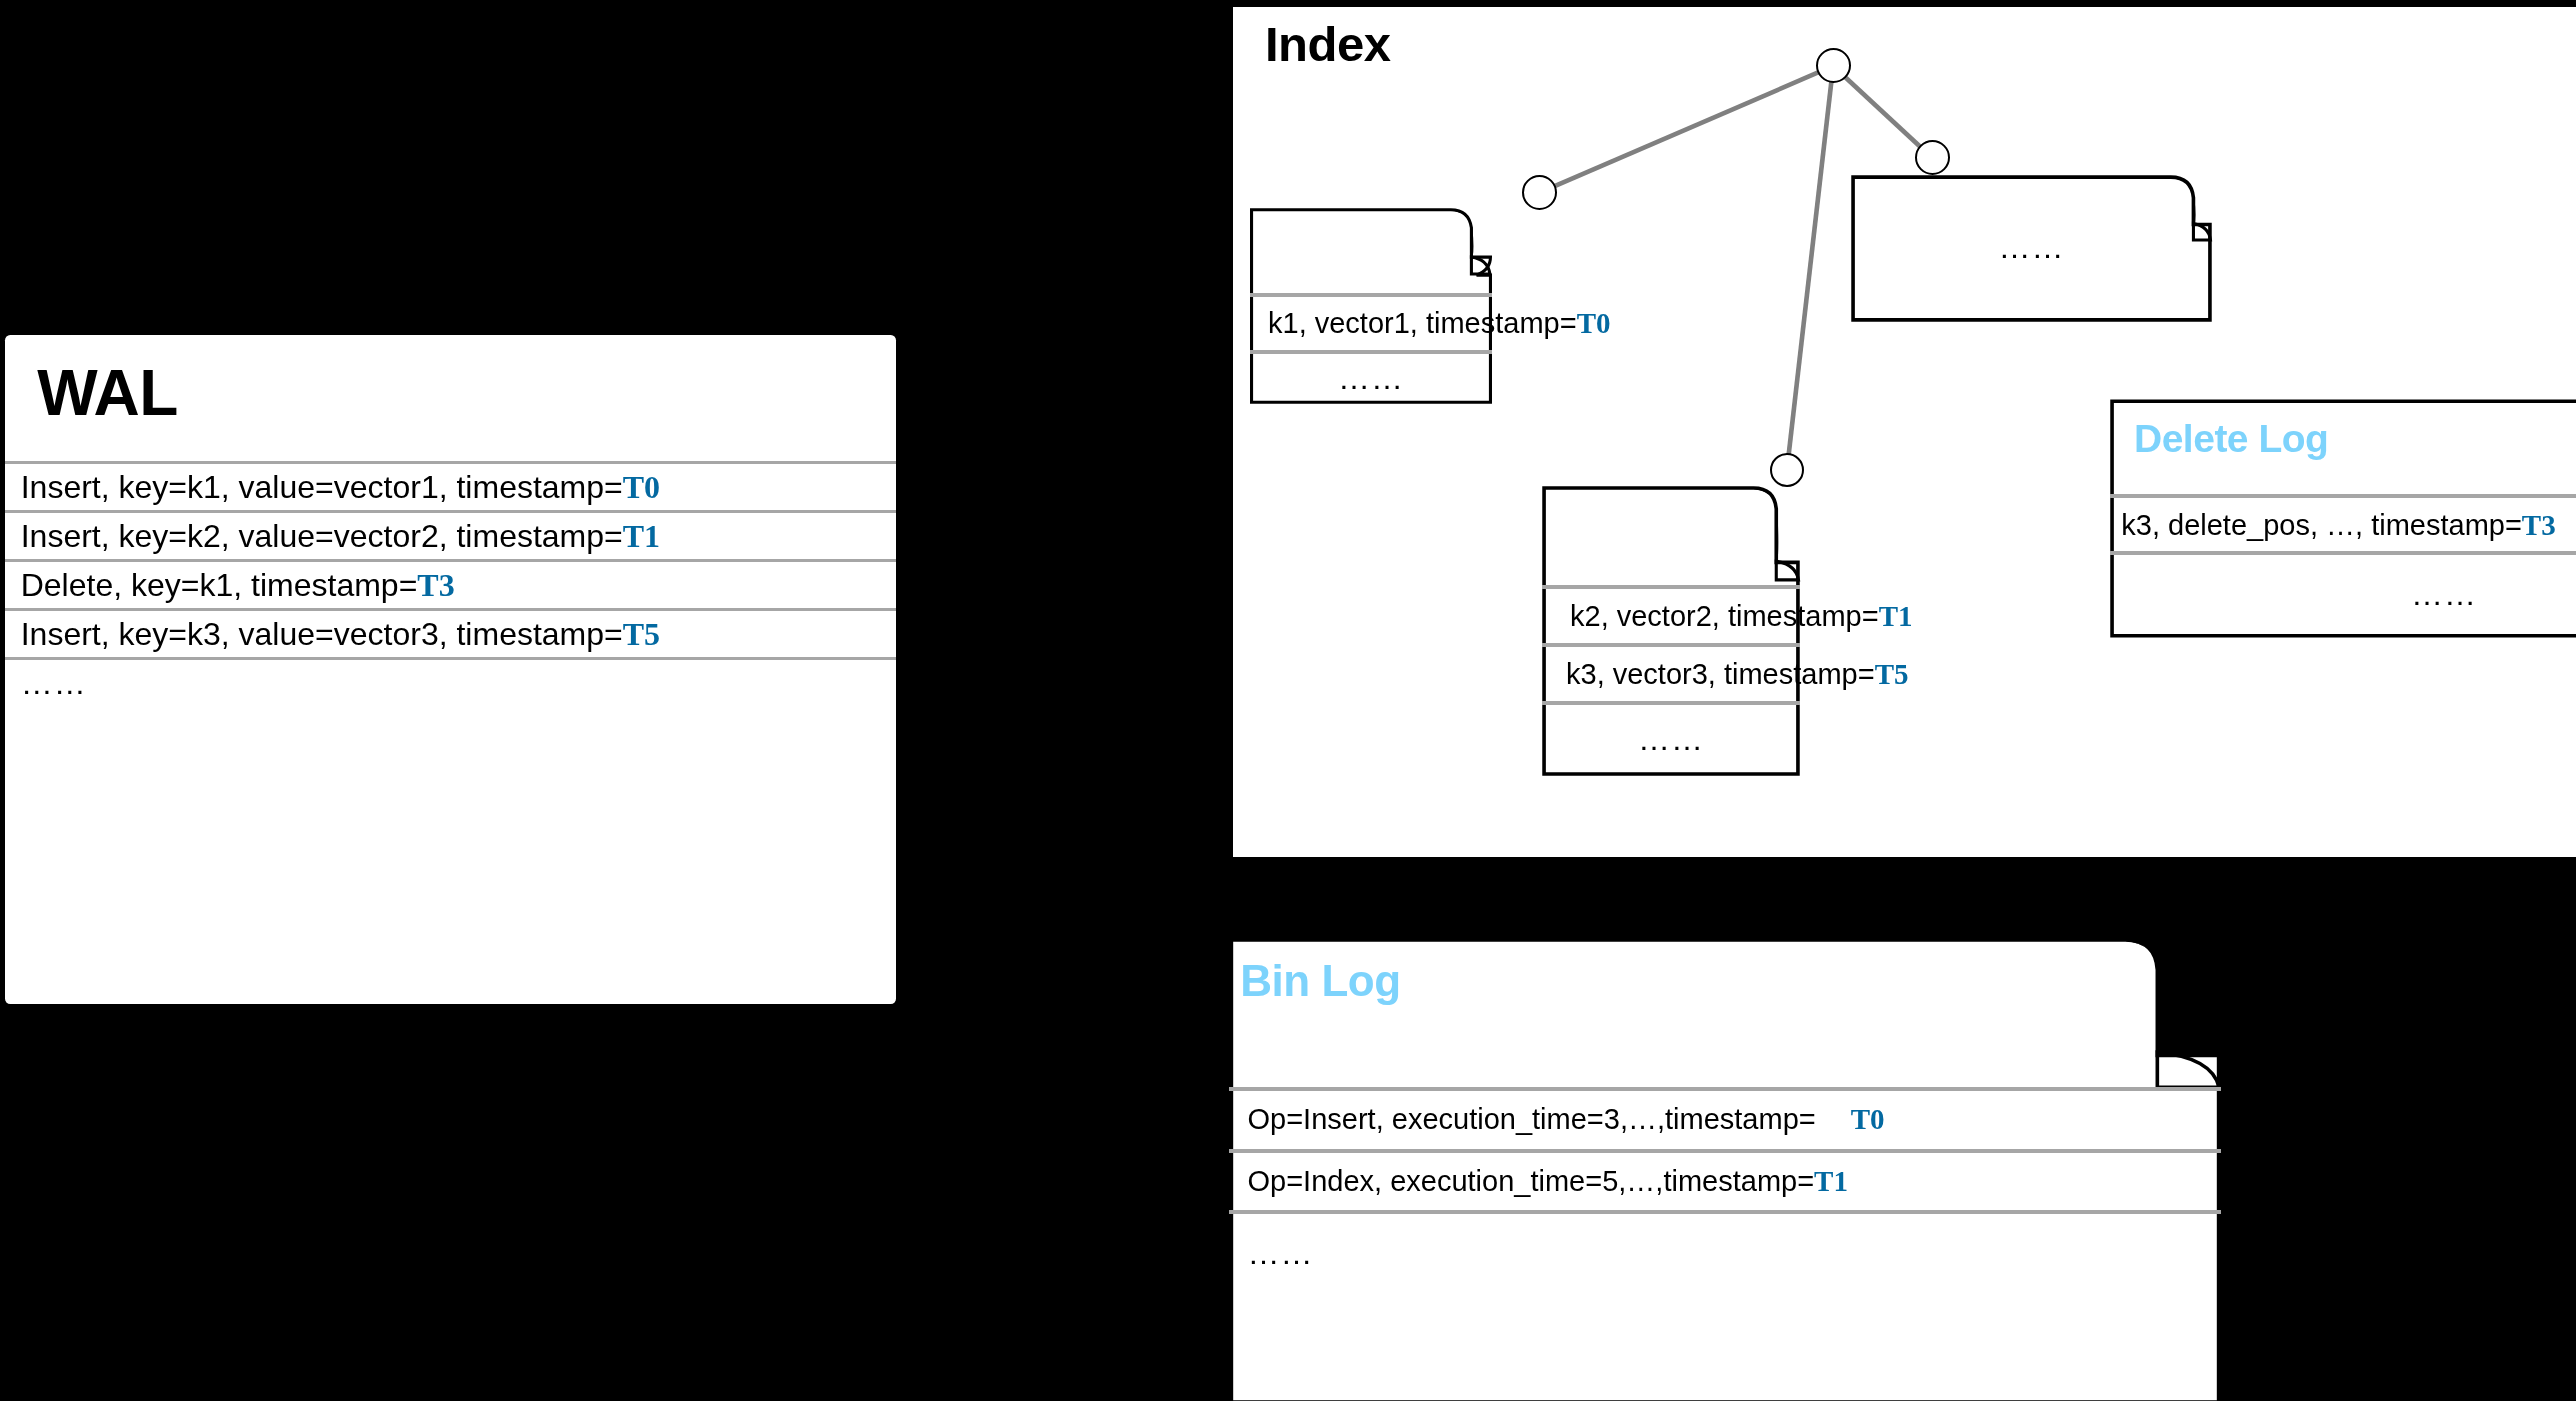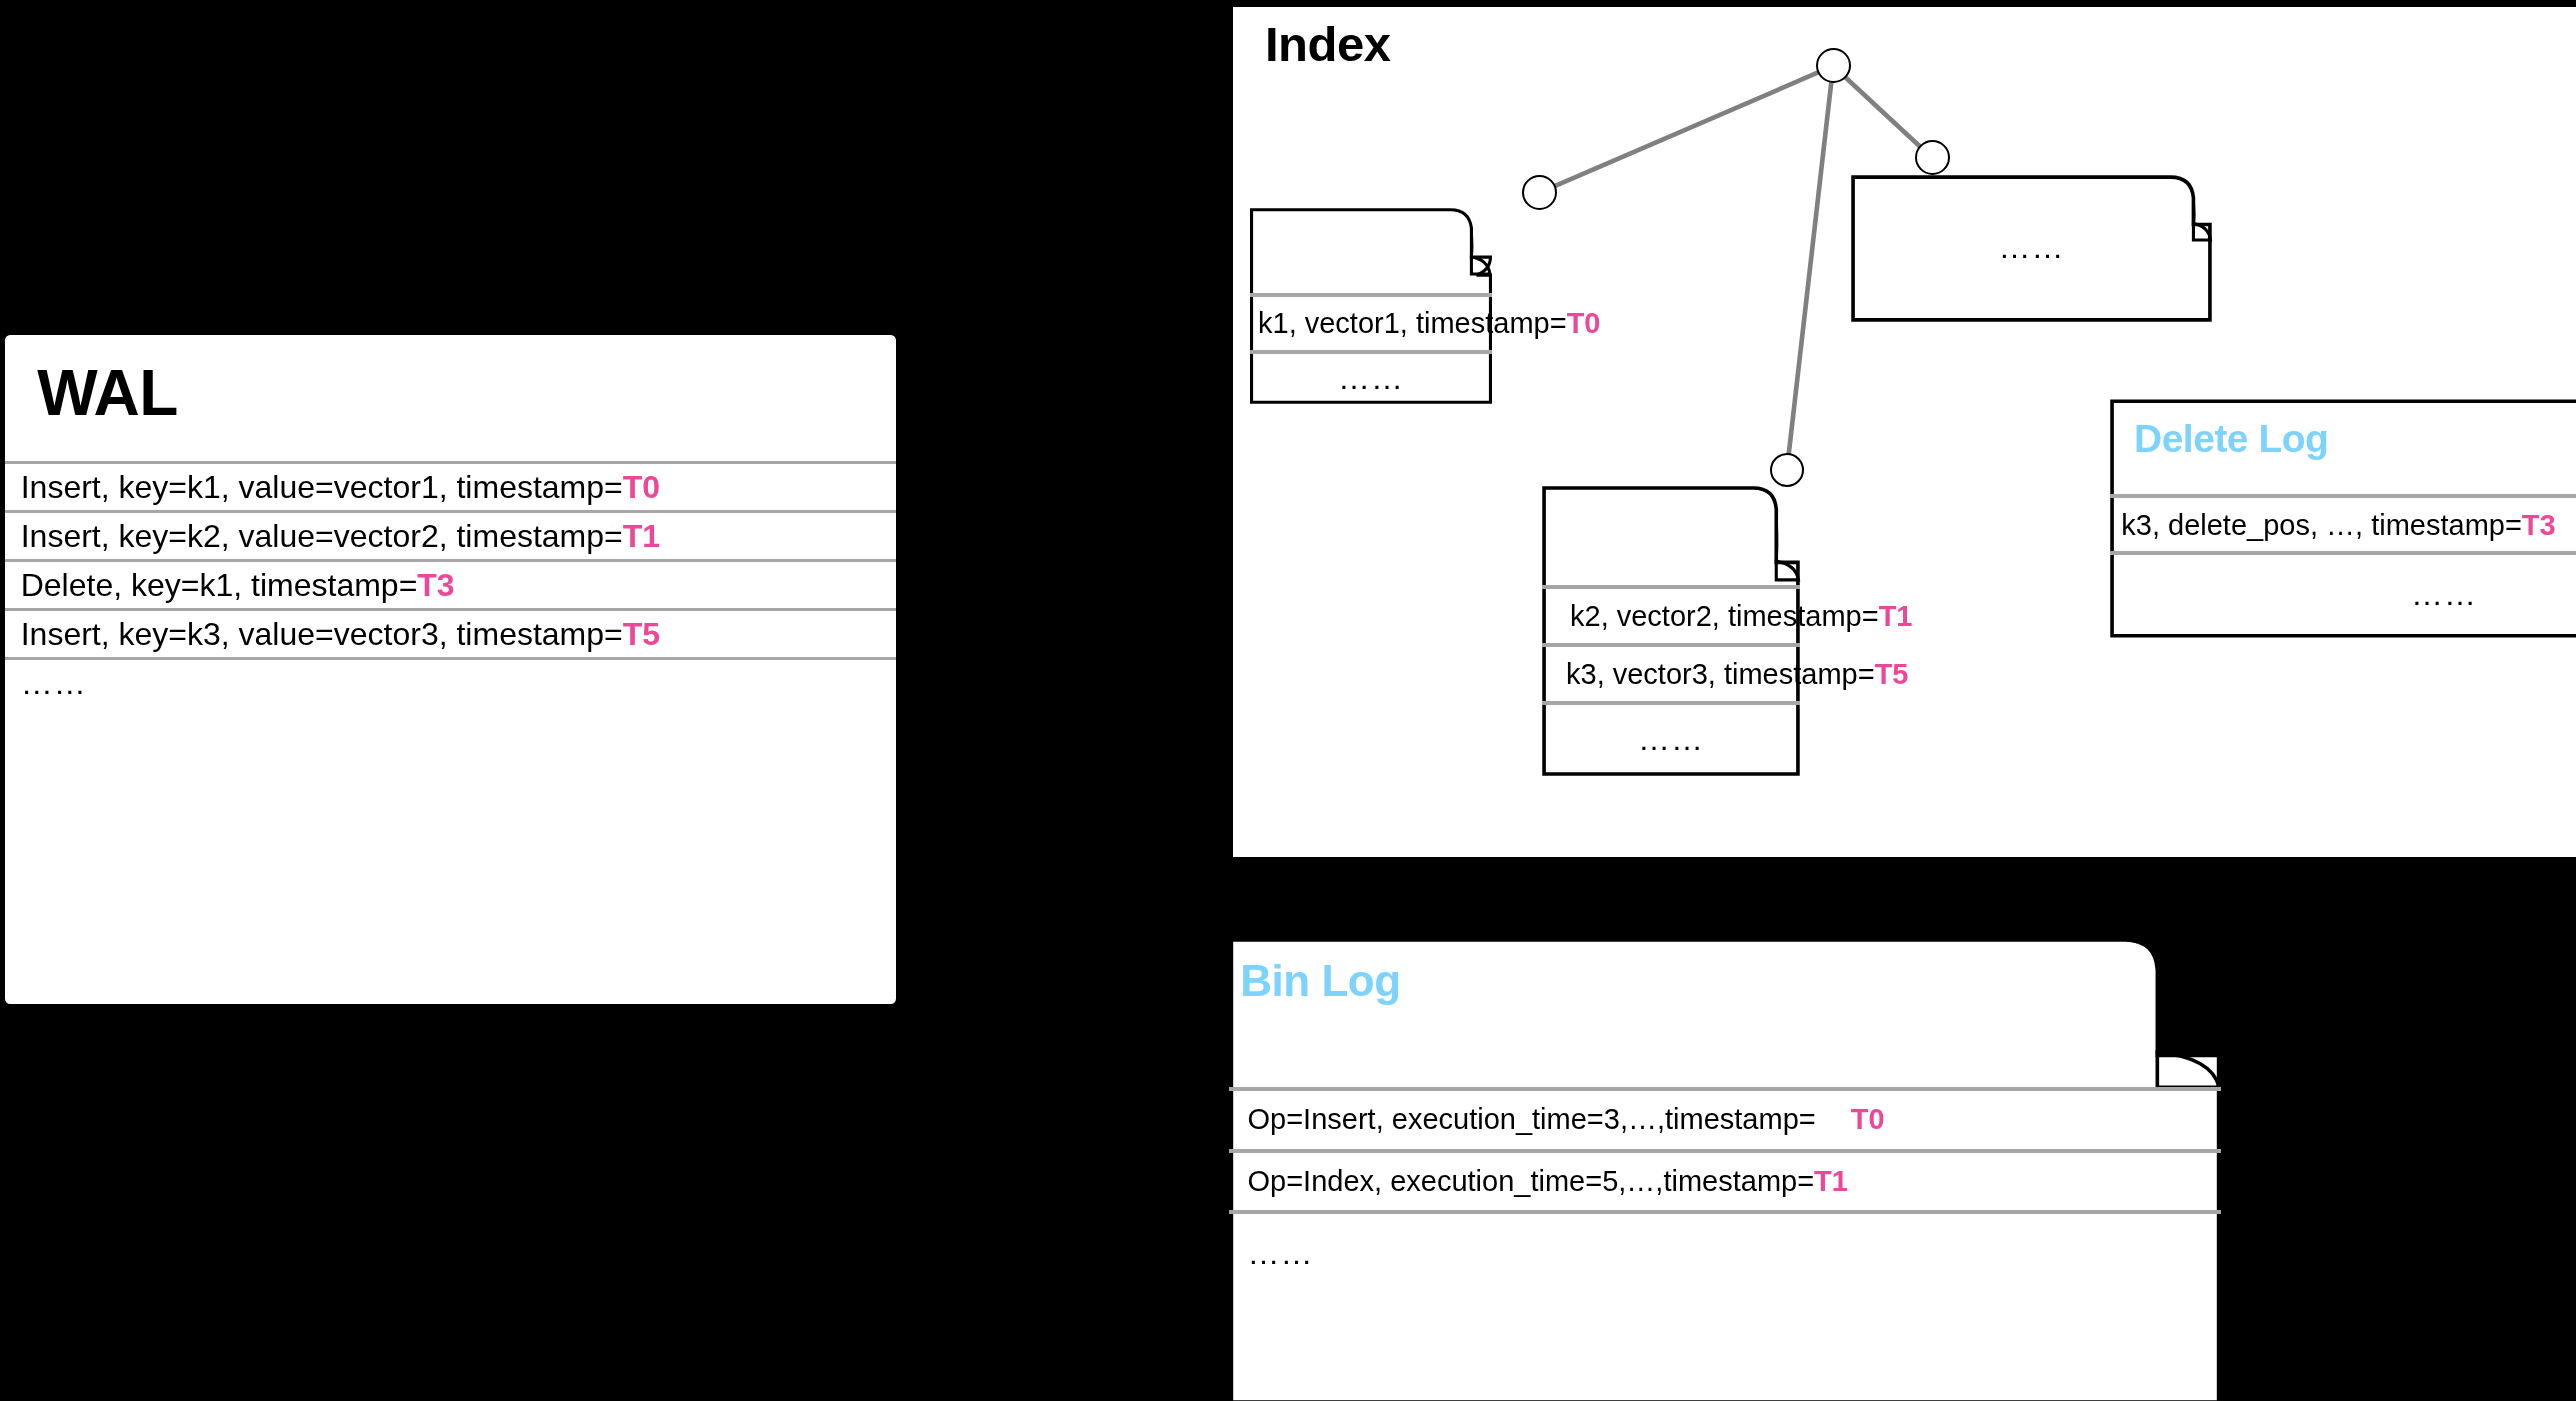--- a/index.html
+++ b/index.html
@@ -8,21 +8,21 @@
   .panel{position:absolute;background:#fff;box-sizing:border-box;}
   .wal-panel{left:5.2px;top:335px;width:891px;height:669px;border-radius:5.2px;}
   .index-panel{left:1233px;top:6.7px;width:1580px;height:850px;}
   .title{position:absolute;font-weight:bold;color:#000;letter-spacing:-0.5px;}
   .wal-title{left:32px;top:20.6px;font-size:64px;}
   .index-title{left:32px;top:9.3px;font-size:49px;}
   .rows{position:absolute;left:0;right:0;}
   .row{position:relative;box-sizing:border-box;border-top:3.6px solid #a6a6a6;
        display:flex;align-items:center;}
   .row-text{font-size:32px;color:#000;white-space:nowrap;}
-  .ts{color:#ec4899;font-weight:bold;}
+  .ts{color:#0369a1;font-weight:bold;font-family:Liberation Serif, serif;}
   .dots{font-size:32px;color:#000;letter-spacing:1px;}
 
   
   .wal-rows{top:126px;left:0;width:891px;}
   .wal-rows .row{height:49px;padding-left:15.5px;text-align:right;}
 
   
   .doc{position:absolute;box-sizing:border-box;}
   .doc svg{position:absolute;left:0;top:0;overflow:visible;}
   .doc-body{position:absolute;left:0;top:0;right:0;bottom:0;}
@@ -91,21 +91,21 @@
   <div class="circle" style="left:537px;top:446px;width:34px;height:34px;"></div>
 </div>
 
 <div class="doc box-k1">
   <svg width="242" height="196" viewBox="0 0 470 380">
     <path d="M3,3 L390,3 Q425,3 430,38 L430,95 L467,95 Q467,120 440,130 L467,130 L467,377 L3,377 Z" fill="#fff" stroke="#000" stroke-width="6"></path>
     <path d="M390,3 Q428,6 432,40 Q436,80 432,96 L430,96 L430,38 Q425,8 390,5 Z" fill="#000"></path>
     <path d="M430,95 Q462,100 466,128 L430,128 Z" fill="none" stroke="#000" stroke-width="6"></path>
   </svg>
   <div class="doc-body">
-    <div class="doc-row dots-left" style="top:85px;height:57px;padding-left:8px;">
+    <div class="doc-row dots-left" style="top:85px;height:57px;padding-left:18px;">
       <span class="row-text">k1, vector1, timestamp=</span>
         <span class="ts row-text">T0</span>
     </div>
     <div class="doc-row dots-center" style="top:142px;height:52px;">
       <span class="dots">……</span>
     </div>
   </div>
 </div>
 
 <div class="doc box-right">

